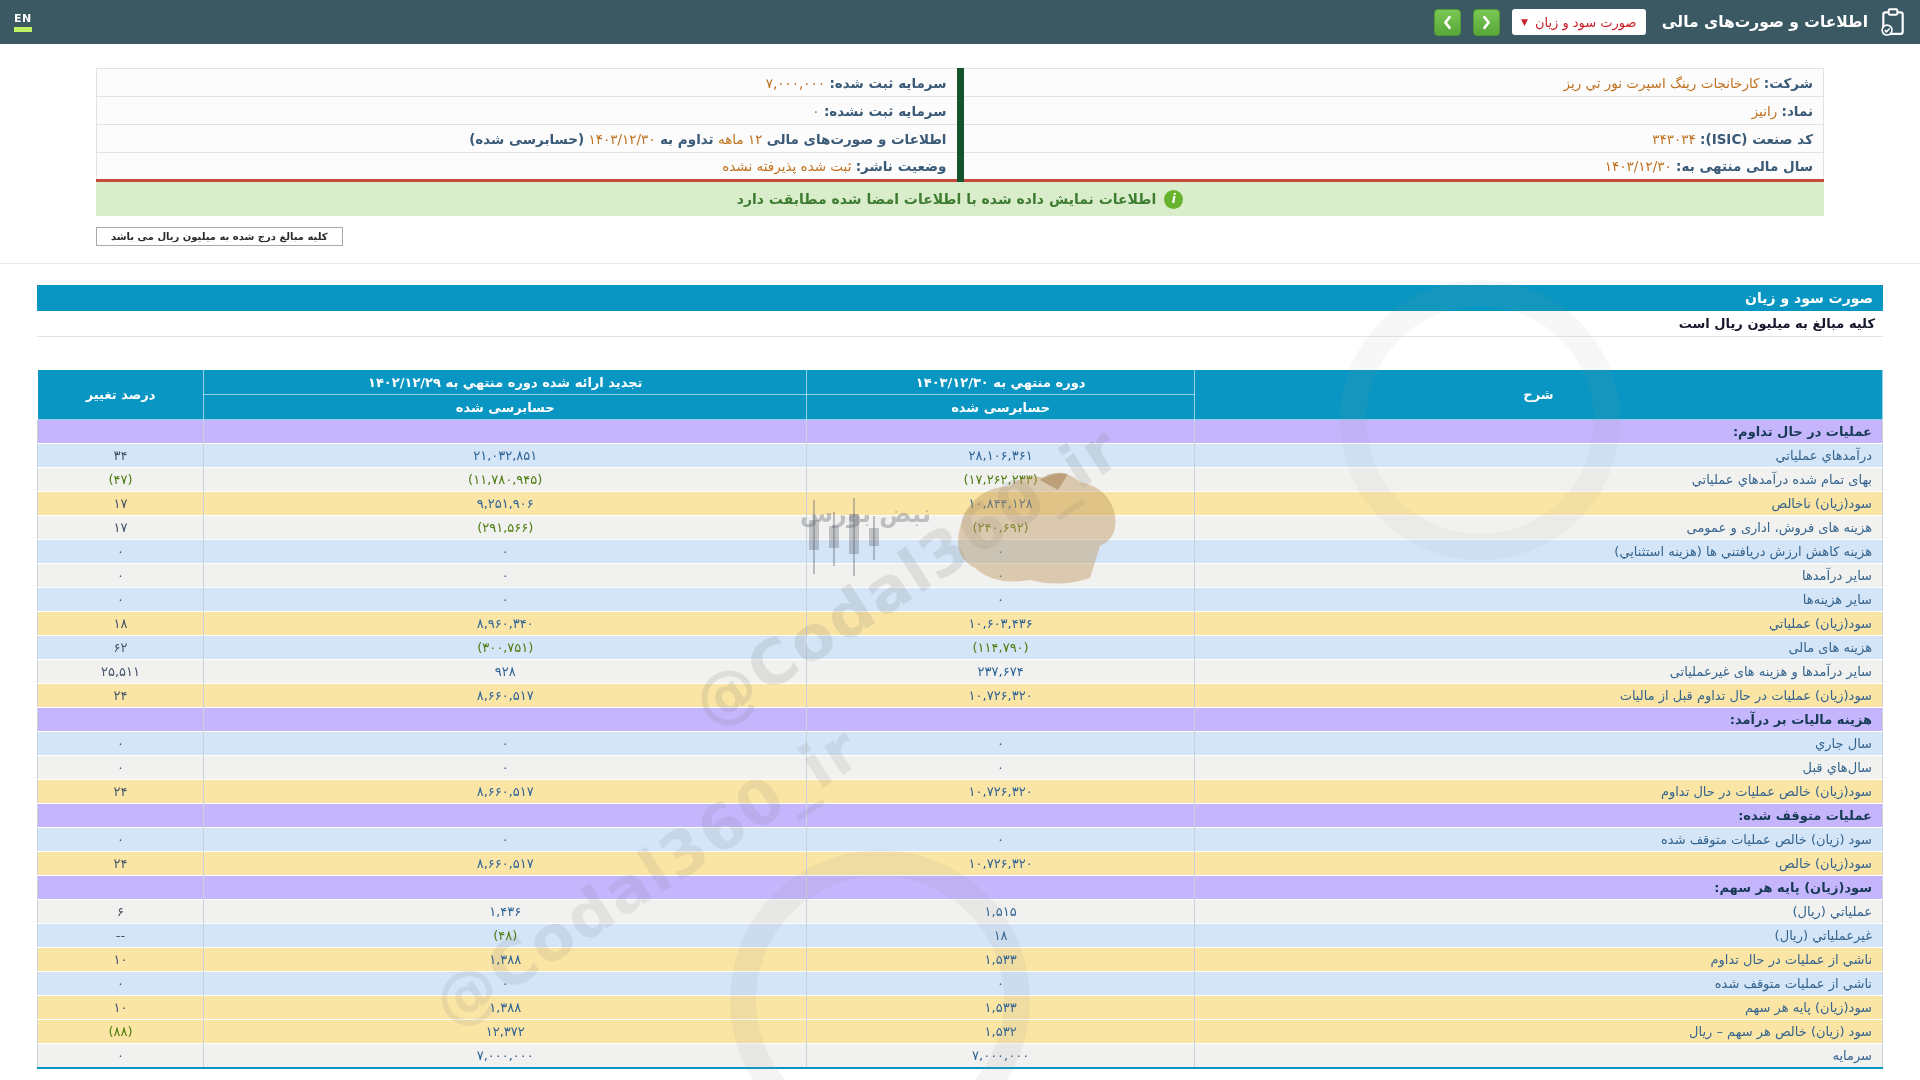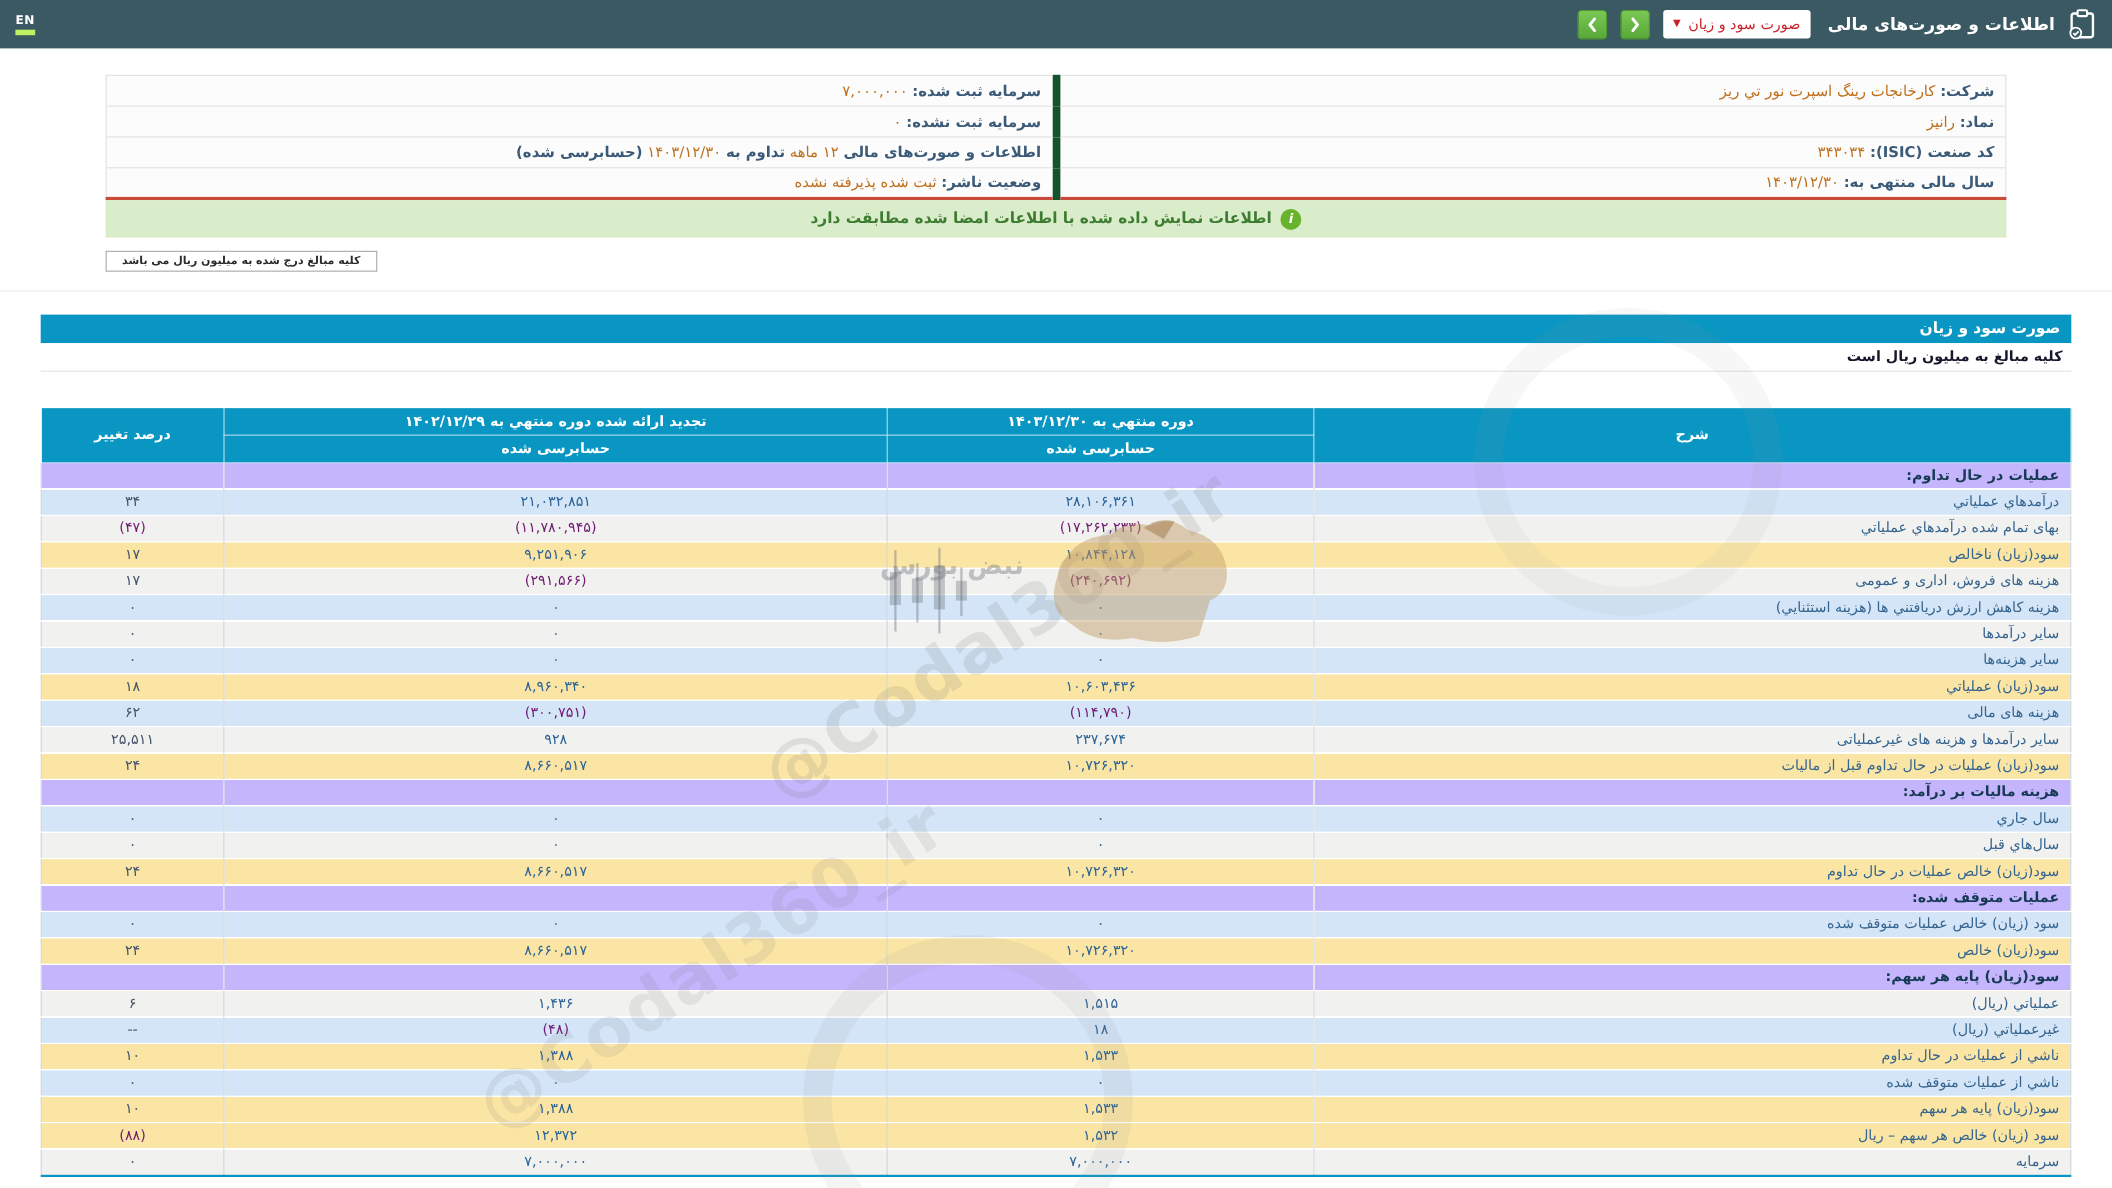--- a/index.html
+++ b/index.html
@@ -40,21 +40,21 @@
   .unit-line { margin:0 37px; height:26px; line-height:26px; font-size:13px; font-weight:bold; color:#17172c; padding:0 8px; border-bottom:1px solid #e3e3e3; background:#fff; }
 
   .stmt { width:calc(100% - 74px); margin:32px 37px 0; border-collapse:collapse; table-layout:fixed; border-left:1px solid #c9d2d8; border-right:1px solid #c9d2d8; border-bottom:2px solid #0996c3; }
   .stmt col.c-desc{ width:37.3%; } .stmt col.c-cur{ width:21%; } .stmt col.c-pri{ width:32.7%; } .stmt col.c-pct{ width:9%; }
   .stmt thead th { background:#0996c3; color:#ffffff; font-size:13px; font-weight:bold; border:1px solid rgba(255,255,255,.55); height:25px; text-align:center; white-space:nowrap; }
   .stmt tbody td { height:24px; font-size:13px; border-left:1px solid #c9d2d8; border-top:1px solid #ffffff; white-space:nowrap; overflow:hidden; }
   .stmt tbody td:last-child { border-left:none; }
   .stmt td.desc { text-align:right; padding:0 10px; color:#35648f; }
   .stmt td.num { text-align:center; color:#2d6396; direction:ltr; }
   .stmt td.pct { color:#44546a; }
-  .stmt td.neg { color:#701a75; }
+  .stmt td.neg { color:#4d7c0f; }
   tr.bg-blue td { background:#d3e5f7; }
   tr.bg-plain td { background:#f1f1ef; }
   tr.bg-yellow td { background:#fae5a4; }
   tr.sec td { background:#c4b5fd; }
   tr.sec td.desc { color:#173a54; font-weight:bold; }
 
   
   .wm { position:absolute; inset:0; pointer-events:none; z-index:40; }
   .wm-diag { position:absolute; font-size:62px; font-weight:bold; color:rgba(125,125,125,.17); transform:rotate(-33deg); letter-spacing:2px; direction:ltr; }
   .wm-site { position:absolute; left:823px; top:583px; font-size:27px; color:rgba(130,130,130,.6); letter-spacing:3px; direction:ltr; }

